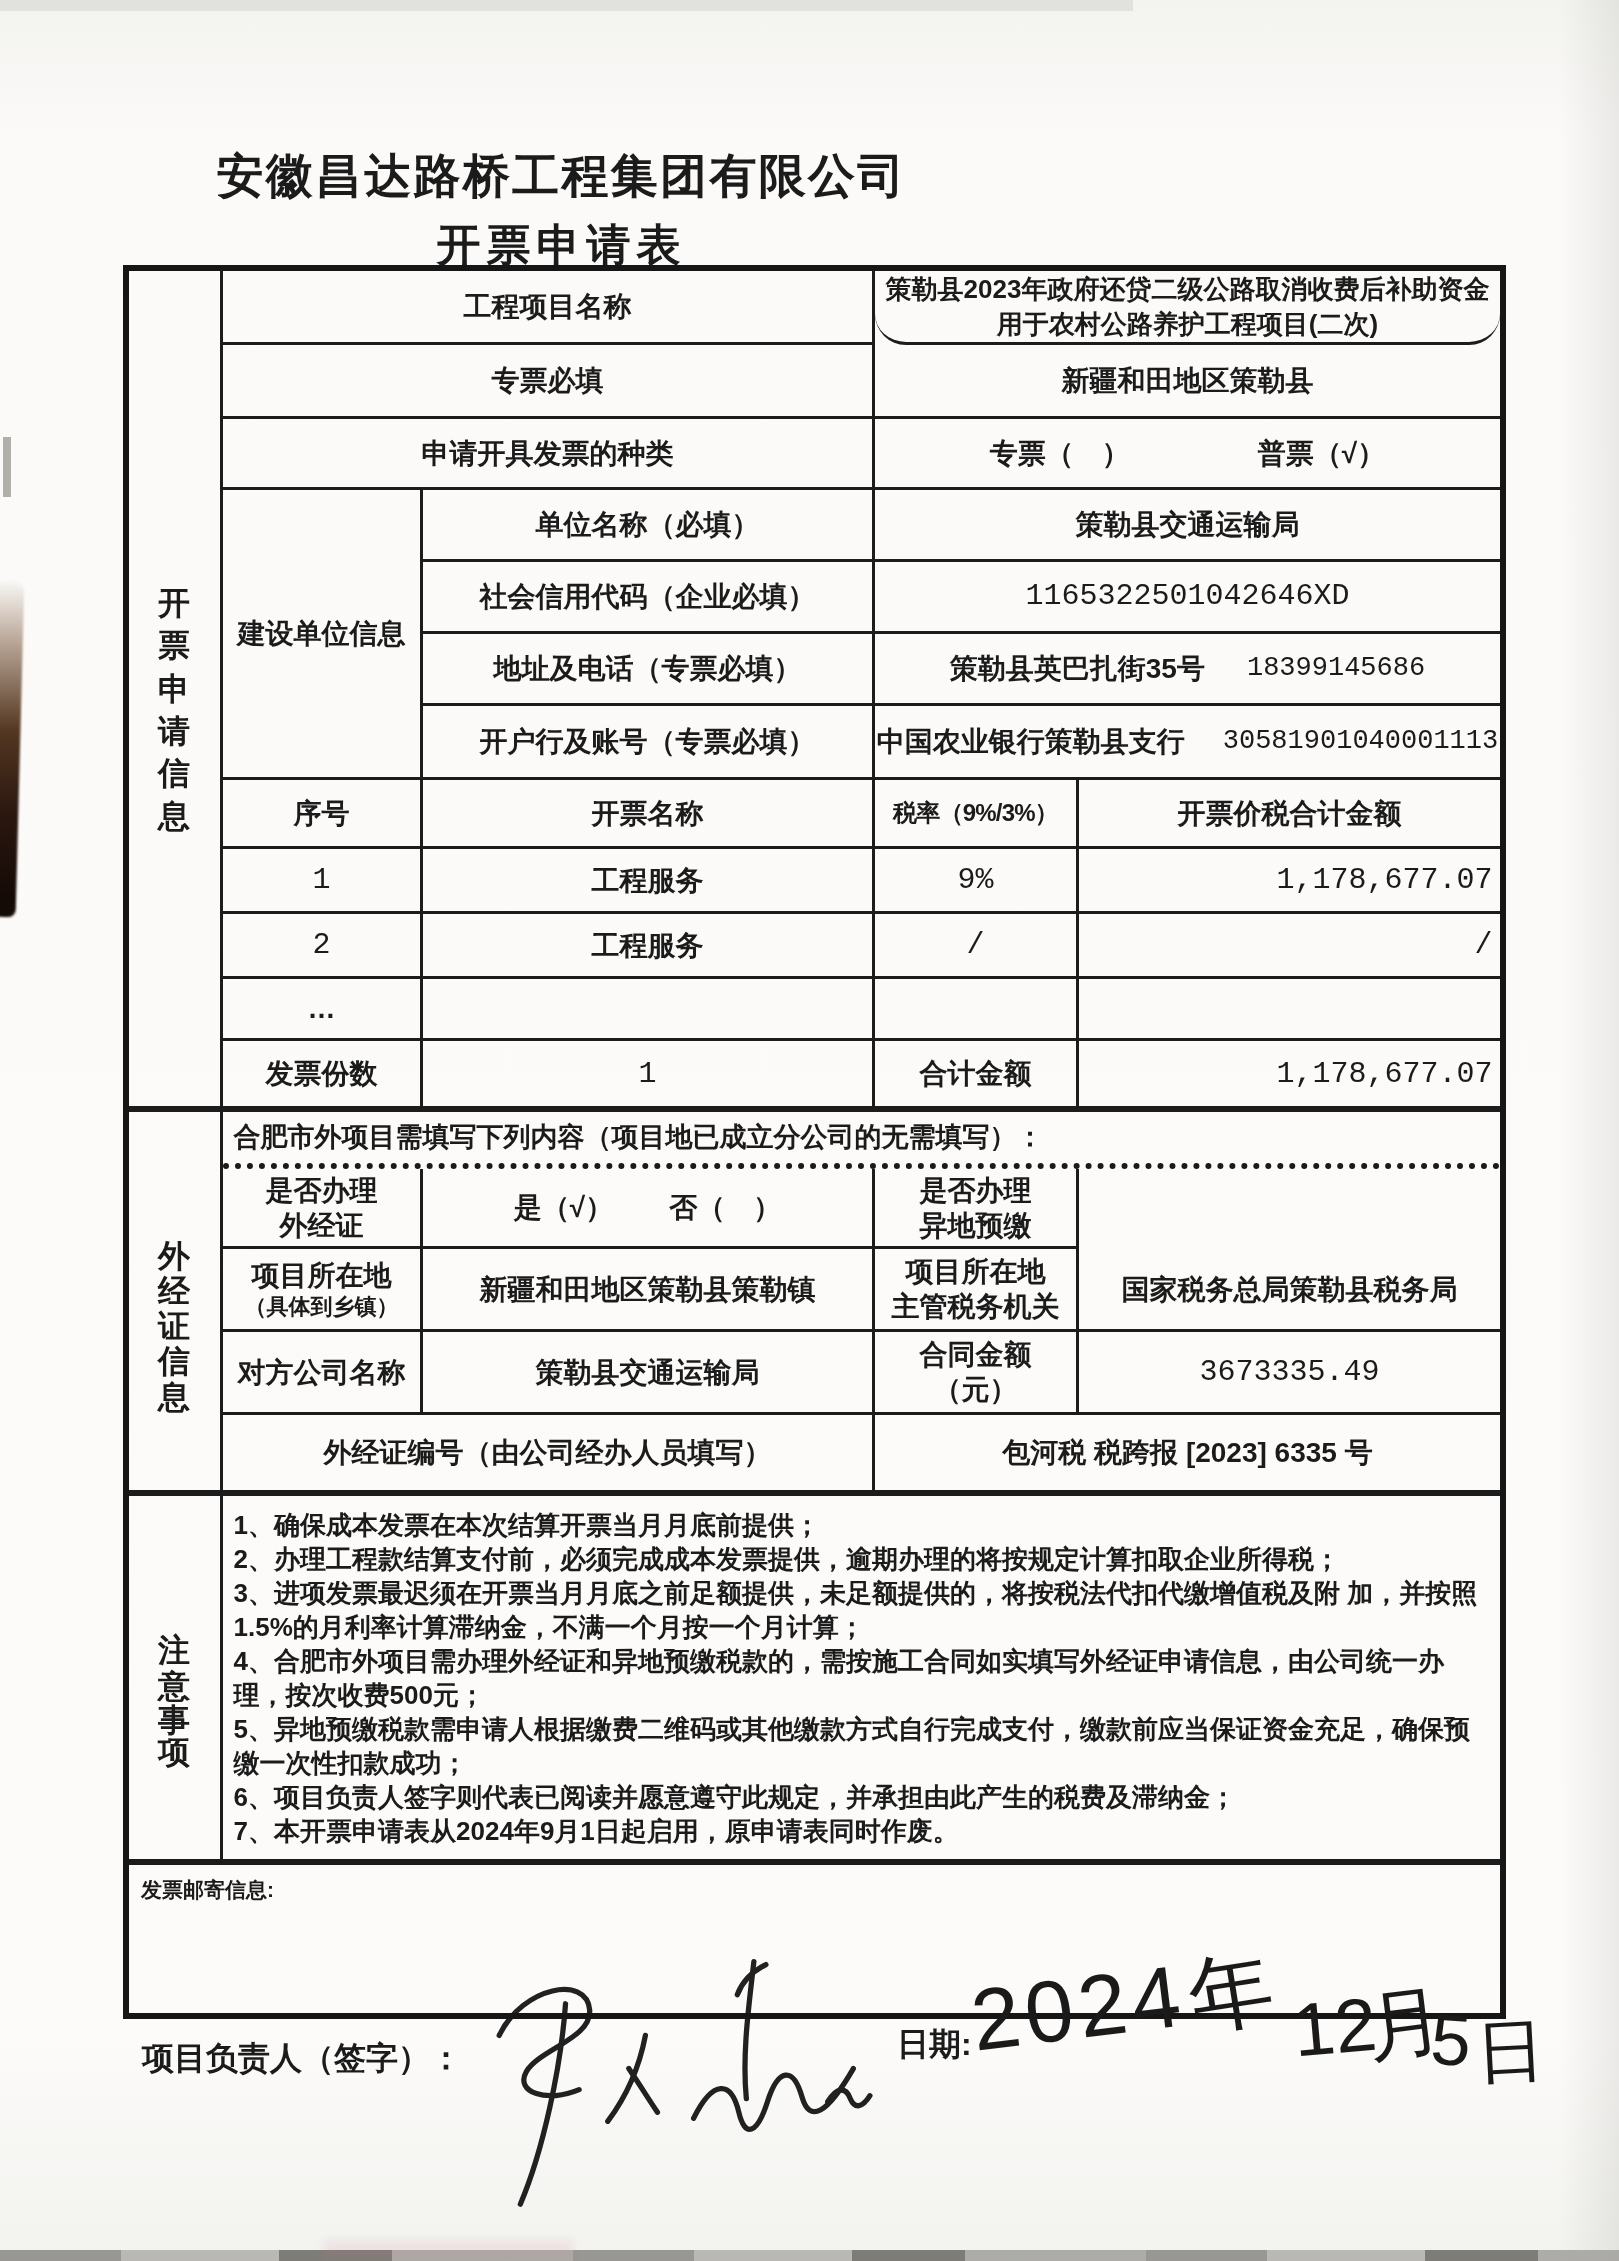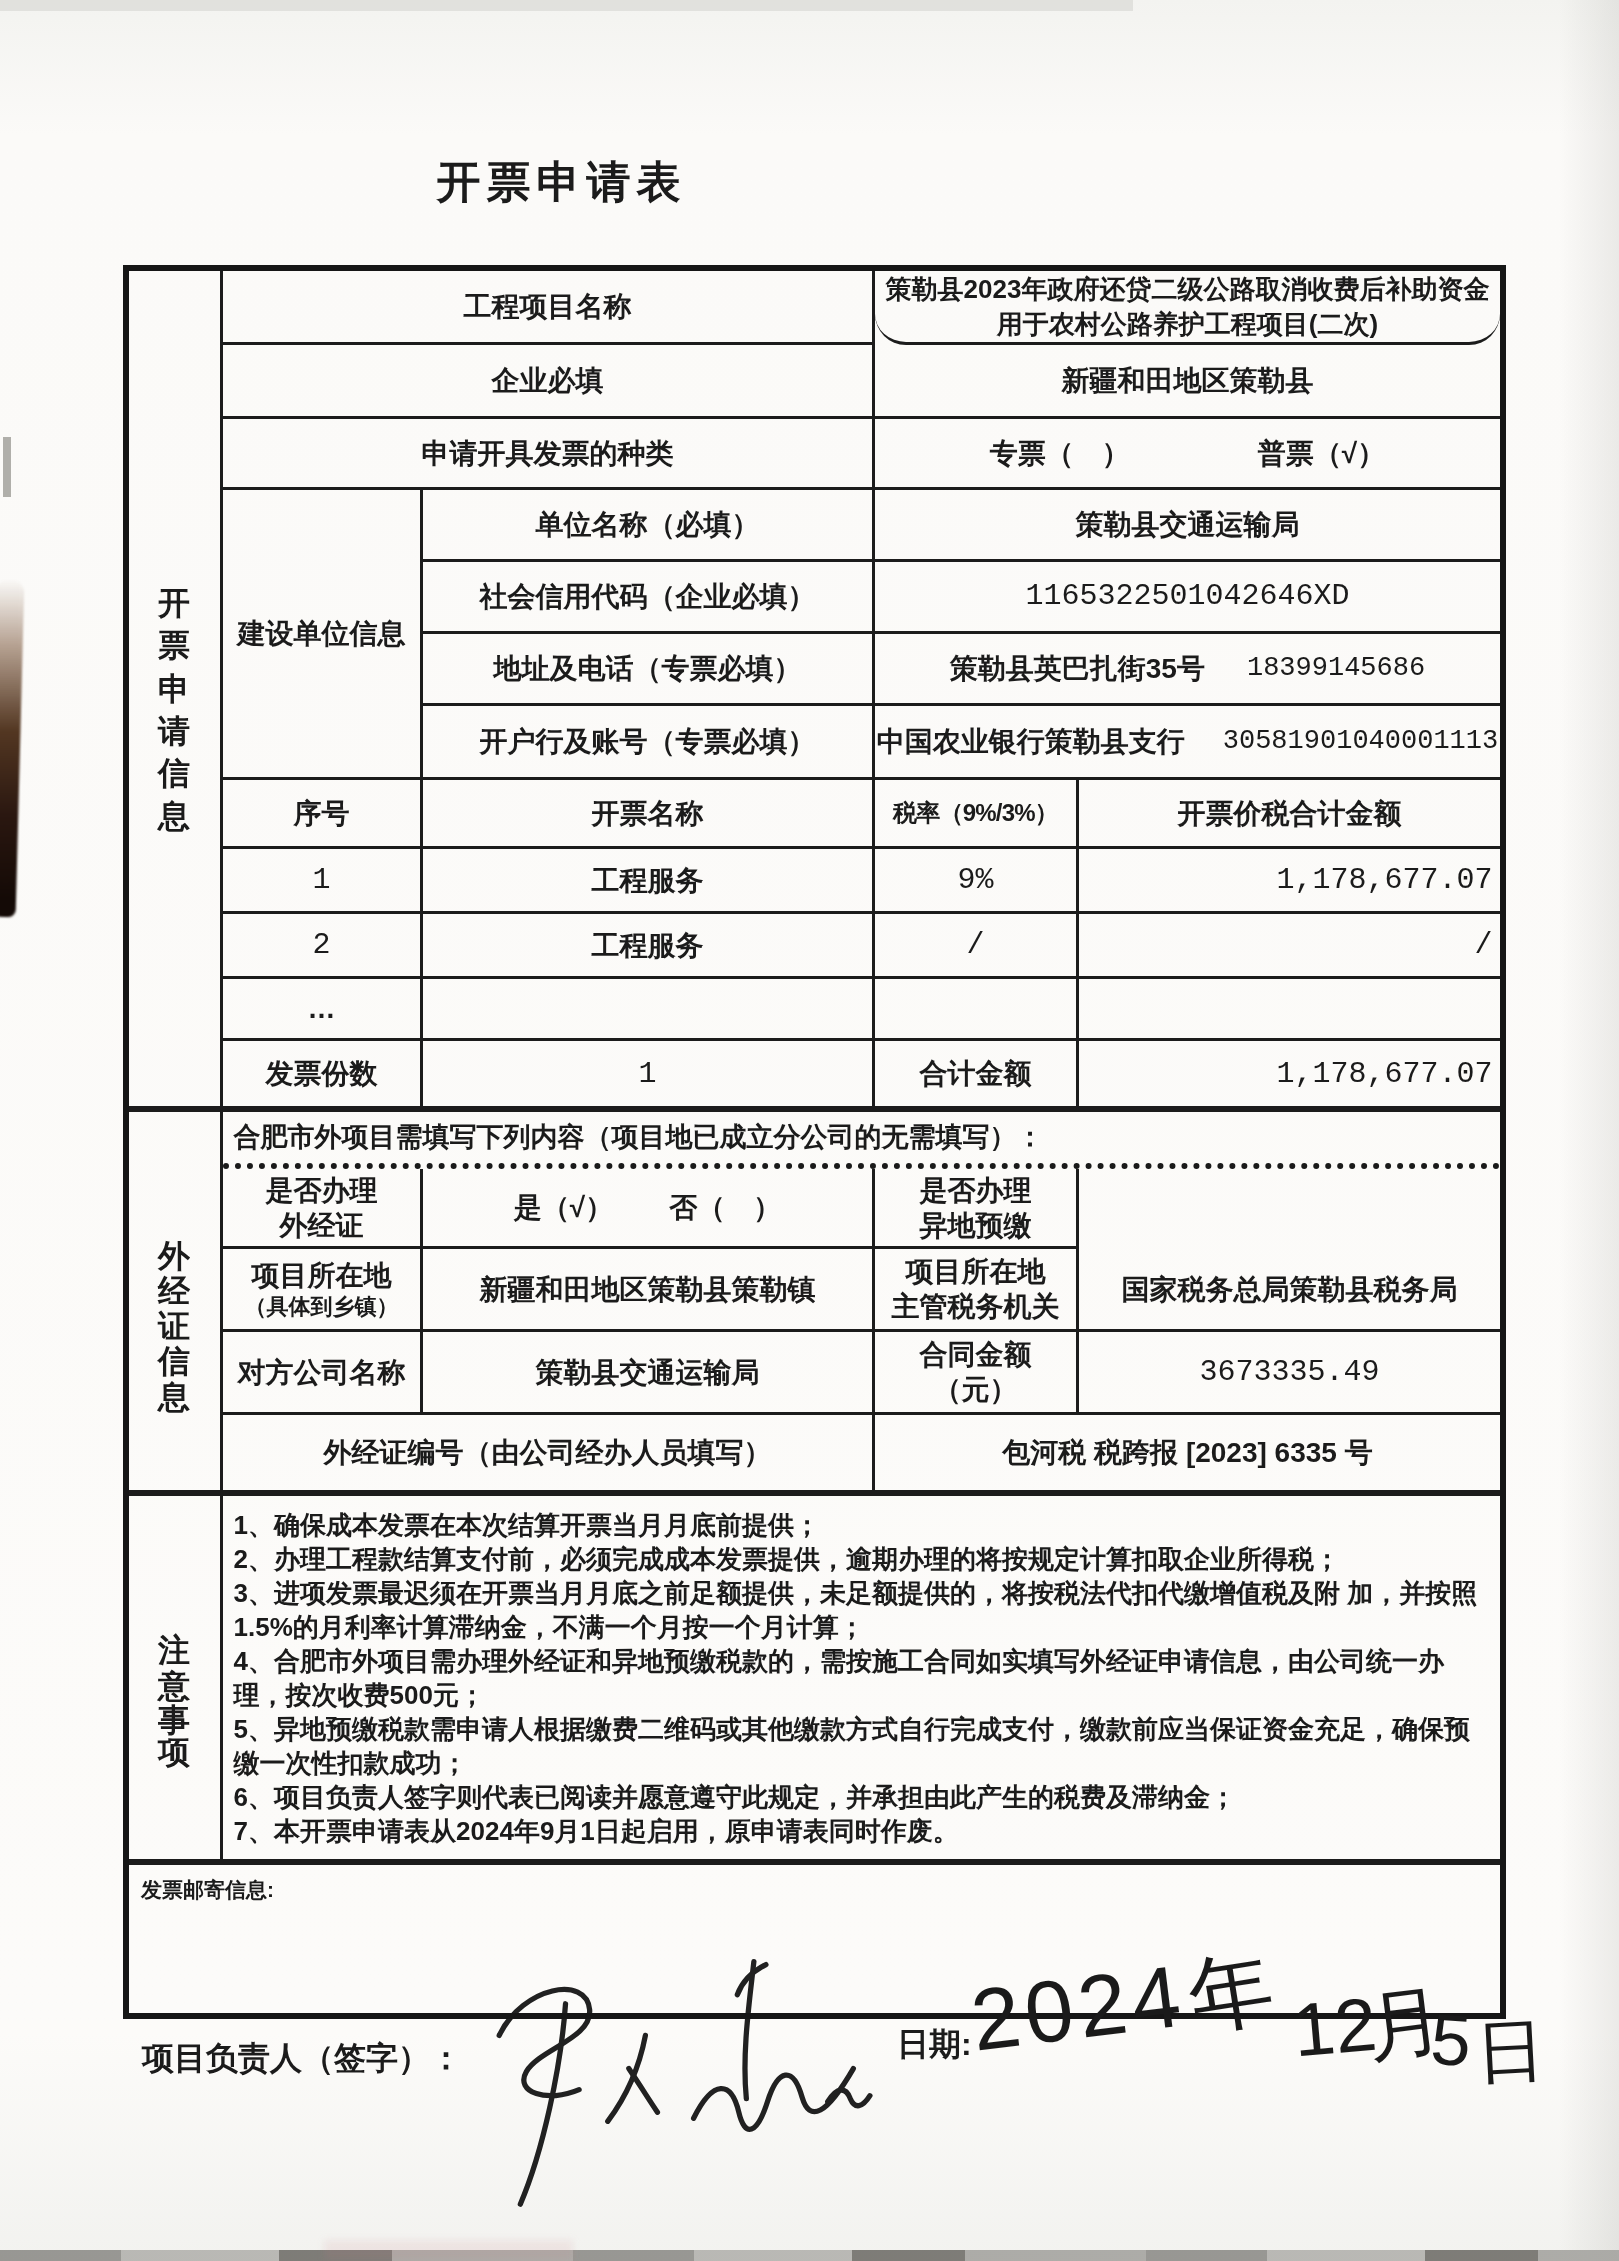--- a/index.html
+++ b/index.html
@@ -67,40 +67,41 @@
 <div class="page">
 
   <div class="art art-top"></div>
   <div class="art art-right"></div>
   <div class="art art-sliver"></div>
   <div class="art art-spine"></div>
   <div class="art art-bottom"></div>
   <div class="art art-pink"></div>
 
   <div class="title">
+    <div class="t1">安徽昌达路桥工程集团有限公司</div>
     <div class="t2">开票申请表</div>
   </div>
 
   <div class="form">
 
     <div class="cell vcell thick" style="grid-area:1/1/13/2">
       <span class="vtext vs1">开票申请信息</span>
     </div>
     <div class="cell vcell thick" style="grid-area:13/1/18/2">
       <span class="vtext vs2">外经证信息</span>
     </div>
     <div class="cell vcell thick" style="grid-area:18/1/19/2">
       <span class="vtext vs3">注意事项</span>
     </div>
 
     <div class="cell lbl" style="grid-area:1/2/2/4">工程项目名称</div>
     <div class="cell val pre twoline nbr" style="grid-area:1/4/2/6">策勒县2023年政府还贷二级公路取消收费后补助资金
 用于农村公路养护工程项目(二次)</div>
 
-    <div class="cell lbl" style="grid-area:2/2/3/4">企业必填</div>
+    <div class="cell lbl" style="grid-area:2/2/3/4">专票必填</div>
     <div class="cell val nbr" style="grid-area:2/4/3/6">新疆和田地区策勒县</div>
 
     <div class="cell lbl" style="grid-area:3/2/4/4">申请开具发票的种类</div>
     <div class="cell val typegap nbr" style="grid-area:3/4/4/6">
       <span>专票（　）</span>
       <span>普票（√）</span>
     </div>
 
     <div class="cell lbl" style="grid-area:4/2/8/3">建设单位信息</div>
     <div class="cell lbl" style="grid-area:4/3/5/4">单位名称（必填）</div>

